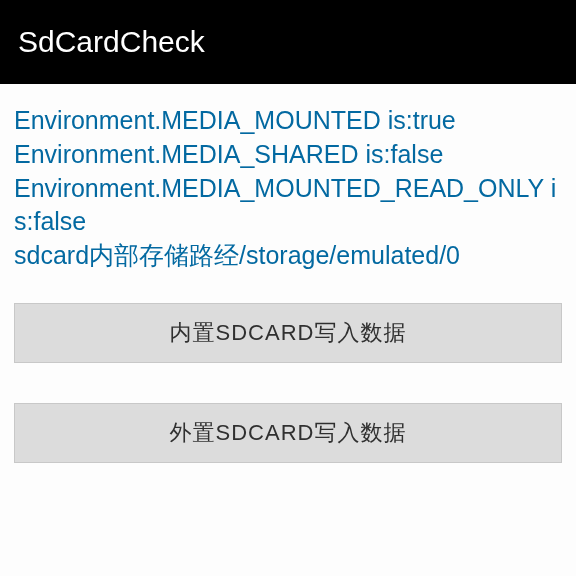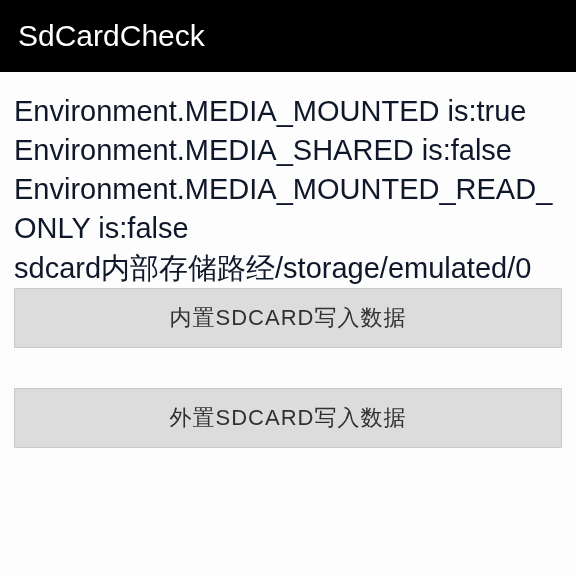--- a/index.html
+++ b/index.html
@@ -10,34 +10,35 @@
     body {
       width: 576px;
       height: 576px;
       font-family: Arial, "Microsoft YaHei", sans-serif;
       background: #fdfdfd;
       overflow: hidden;
     }
     .title-bar {
       background: #000000;
       color: #ffffff;
-      height: 72px;
+      height: 84px;
       display: flex;
       align-items: center;
       padding-left: 18px;
       font-size: 30px;
       font-weight: 300;
     }
     .content {
       padding: 20px 14px 0 14px;
     }
     .info-text {
-      color: #0f172a;
-      font-size: 29px;
+      color: #0369a1;
+      font-size: 25px;
       line-height: 1.35;
+      margin-bottom: 30px;
       word-break: break-all;
     }
     .button-container {
       padding: 0 14px;
     }
     button.action {
       width: 100%;
       height: 60px;
       background: #dcdcdc;
       border: 1px solid #c8c8c8;

